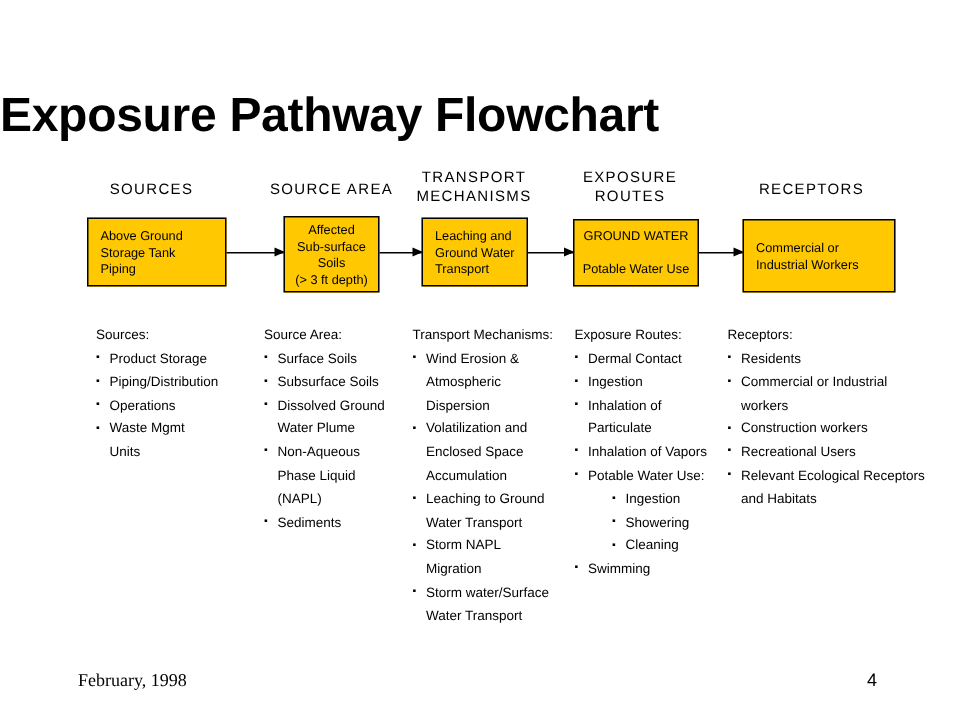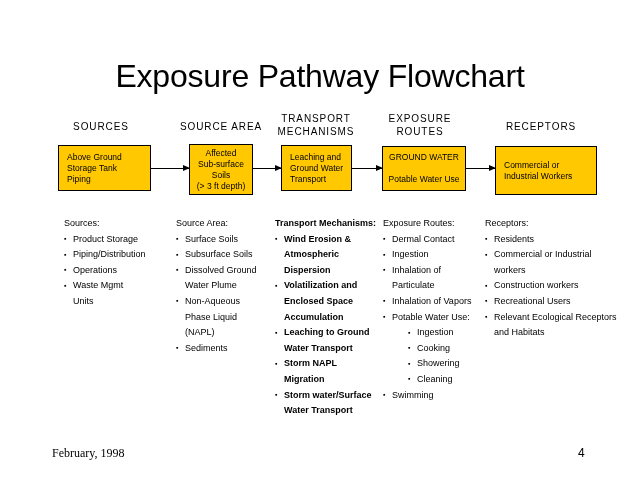--- a/index.html
+++ b/index.html
@@ -22,23 +22,22 @@
     width: 640px;
     height: 480px;
   }
 
   
   .slide-title {
     position: absolute;
     left: 0;
     top: 57px;
     width: 640px;
-    text-align: center;
     font-size: 32px;
-    font-weight: normal;
+    font-weight: bold;
     letter-spacing: -0.2px;
     line-height: 38px;
     white-space: nowrap;
   }
 
   
   .col-head {
     position: absolute;
     font-size: 10px;
     font-weight: normal;
@@ -225,21 +224,21 @@
     <span class="li">Surface Soils</span>
     <span class="li">Subsurface Soils</span>
     <span class="li">Dissolved Ground</span>
     <span class="li cont">Water Plume</span>
     <span class="li">Non-Aqueous</span>
     <span class="li cont">Phase Liquid</span>
     <span class="li cont">(NAPL)</span>
     <span class="li">Sediments</span>
   </div>
 
-  <div class="listcol" style="left:275px; top:216px; width:112px;font-weight:bold;">
+  <div class="listcol" style="left:275px; top:216px; width:112px;">
     <span class="lhead">Transport Mechanisms:</span>
     <span class="li">Wind Erosion &amp;</span>
     <span class="li cont">Atmospheric</span>
     <span class="li cont">Dispersion</span>
     <span class="li">Volatilization and</span>
     <span class="li cont">Enclosed Space</span>
     <span class="li cont">Accumulation</span>
     <span class="li">Leaching to Ground</span>
     <span class="li cont">Water Transport</span>
     <span class="li">Storm NAPL</span>
@@ -250,21 +249,20 @@
 
   <div class="listcol" style="left:383px; top:216px; width:110px;">
     <span class="lhead">Exposure Routes:</span>
     <span class="li">Dermal Contact</span>
     <span class="li">Ingestion</span>
     <span class="li">Inhalation of</span>
     <span class="li cont">Particulate</span>
     <span class="li">Inhalation of Vapors</span>
     <span class="li">Potable Water Use:</span>
     <span class="li sub">Ingestion</span>
-    <span class="li sub">Cooking</span>
     <span class="li sub">Showering</span>
     <span class="li sub">Cleaning</span>
     <span class="li">Swimming</span>
   </div>
 
   <div class="listcol" style="left:485px; top:216px; width:155px;">
     <span class="lhead">Receptors:</span>
     <span class="li">Residents</span>
     <span class="li">Commercial or Industrial</span>
     <span class="li cont">workers</span>

